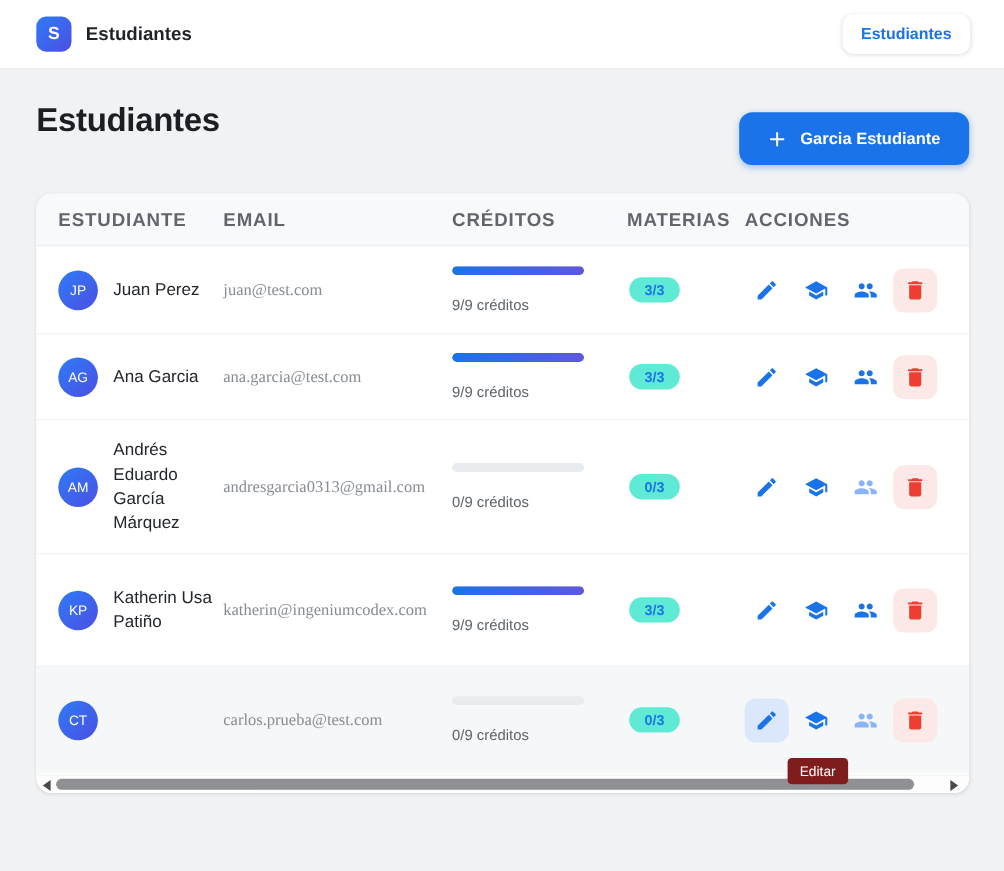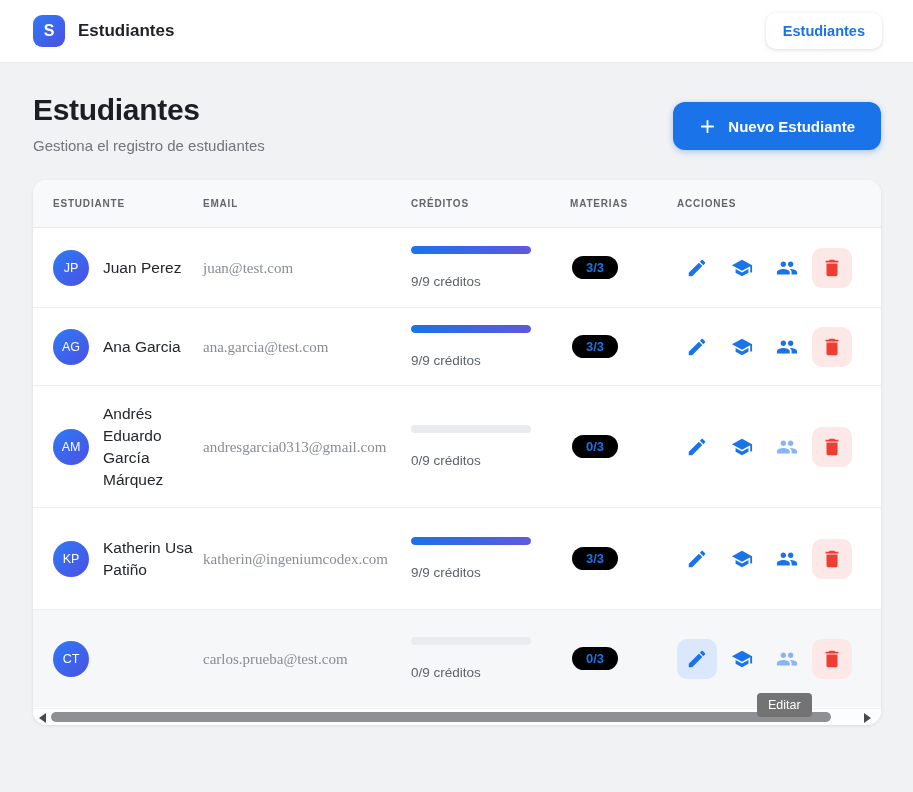--- a/index.html
+++ b/index.html
@@ -43,21 +43,21 @@
     background:#fff; border-radius:14px; overflow:hidden;
     box-shadow:0 1px 3px rgba(60,64,67,.12);
   }
   .scroll-area { width:848px; overflow:hidden; }
   .tbl { width:900px; }
   .thead {
     display:flex; height:48px; align-items:center;
     background:#f8f9fb; border-bottom:1px solid #e6e8ea;
   }
   .th {
-    font-size:10px; font-weight:700; color:#61666d;
+    font-size:17px; font-weight:700; color:#61666d;
     text-transform:uppercase; letter-spacing:.8px;
   }
   .c1 { width:170px; padding-left:20px; }
   .c2 { width:208px; }
   .c3 { width:159px; }
   .c4 { width:107px; }
   .c5 { width:212px; }
   .row {
     display:flex; align-items:center; background:#fff;
     border-bottom:1px solid #ebedf0;
@@ -75,40 +75,40 @@
   .email { font-size:15px; color:#878d93;font-family:Liberation Serif, serif; }
   .progress-track {
     width:120px; height:8px; border-radius:4px; background:#e9ecef; overflow:hidden;
   }
   .progress-fill {
     height:100%; border-radius:4px;
     background:linear-gradient(90deg,#1a73e8,#5f58dd);
   }
   .credits-label { font-size:13.5px; color:#5c6369; margin-top:20px; }
   .badge {
-    display:inline-block; background:#000000; color:#1a73e8;
+    display:inline-block; background:#5eead4; color:#1a73e8;
     font-size:13px; font-weight:700; padding:4px 14px; border-radius:999px;
     margin-left:2px;
   }
   .actions { display:flex; gap:5px; }
   .act-btn {
     width:40px; height:40px; border:none; background:transparent; cursor:pointer;
     border-radius:10px; display:flex; align-items:center; justify-content:center;
     flex:none;
   }
   .act-btn svg { width:22px; height:22px; }
   .blue-ic { fill:#1a73e8; }
   .light-ic { fill:#8ab4f8; }
   .red-ic { fill:#ee3e32; }
   .act-btn.edit-hover { background:#dbe7fb; }
   .act-btn.delete { background:#fce8e6; }
   
   .tooltip {
-    position:absolute; left:724px; top:513px; z-index:5;
-    background:#737373; color:#fff; font-size:12.5px;
+    position:absolute; left:683px; top:513px; z-index:5;
+    background:#7f1d1d; color:#fff; font-size:12.5px;
     padding:5px 11px; border-radius:4px; white-space:nowrap;
   }
   
   .hscrollbar {
     position:absolute; left:0; bottom:0; width:848px; height:17px;
     background:#fdfdfd; border-top:1px solid #f0f1f2;
   }
   .sb-arrow-left {
     position:absolute; left:6px; top:4px; width:0; height:0;
     border-top:5px solid transparent; border-bottom:5px solid transparent;
@@ -132,27 +132,26 @@
     <span>S</span>
   </div>
   <div class="app-title">Estudiantes</div>
   <button class="nav-pill">Estudiantes</button>
 </header>
 
 <div class="main">
   <div class="page-head">
     <div>
       <div class="page-title">Estudiantes</div>
-      <div class="page-subtitle">Gestiona el registro de estudiantes</div>
     </div>
     <button class="new-btn">
       <svg width="17" height="17" viewBox="0 0 24 24" fill="none" stroke="#ffffff" stroke-width="2.6" stroke-linecap="round">
           <path d="M12 4v16M4 12h16"></path>
         </svg>
-      <span>Nuevo Estudiante</span>
+      <span>Garcia Estudiante</span>
     </button>
   </div>
 
   <div class="card">
     <div class="scroll-area">
       <div class="tbl">
         <div class="thead">
           <div class="th c1">Estudiante</div>
           <div class="th c2">Email</div>
           <div class="th c3">Créditos</div>

